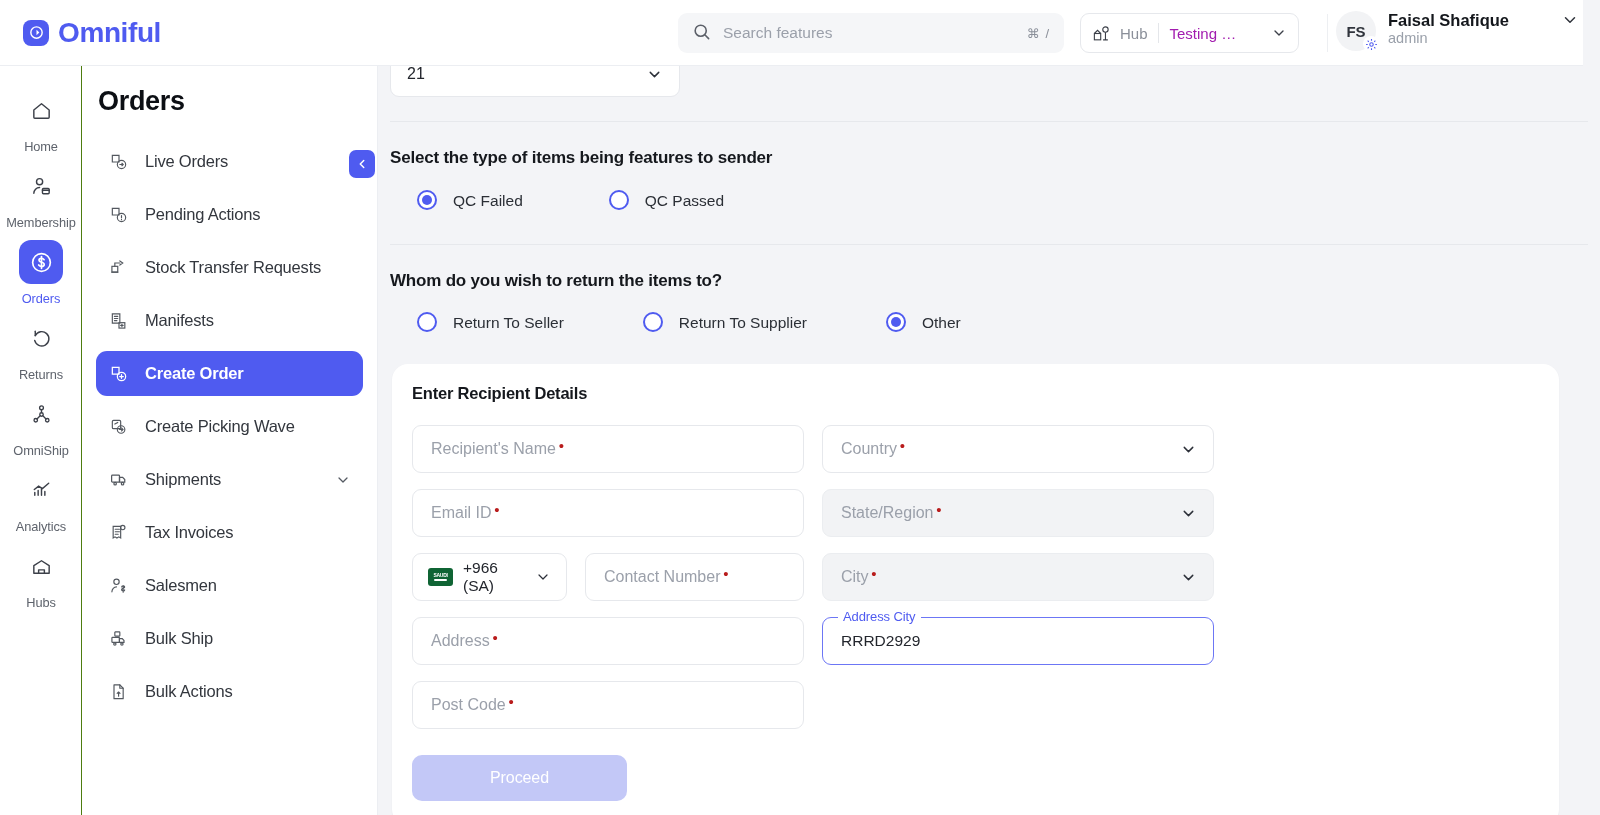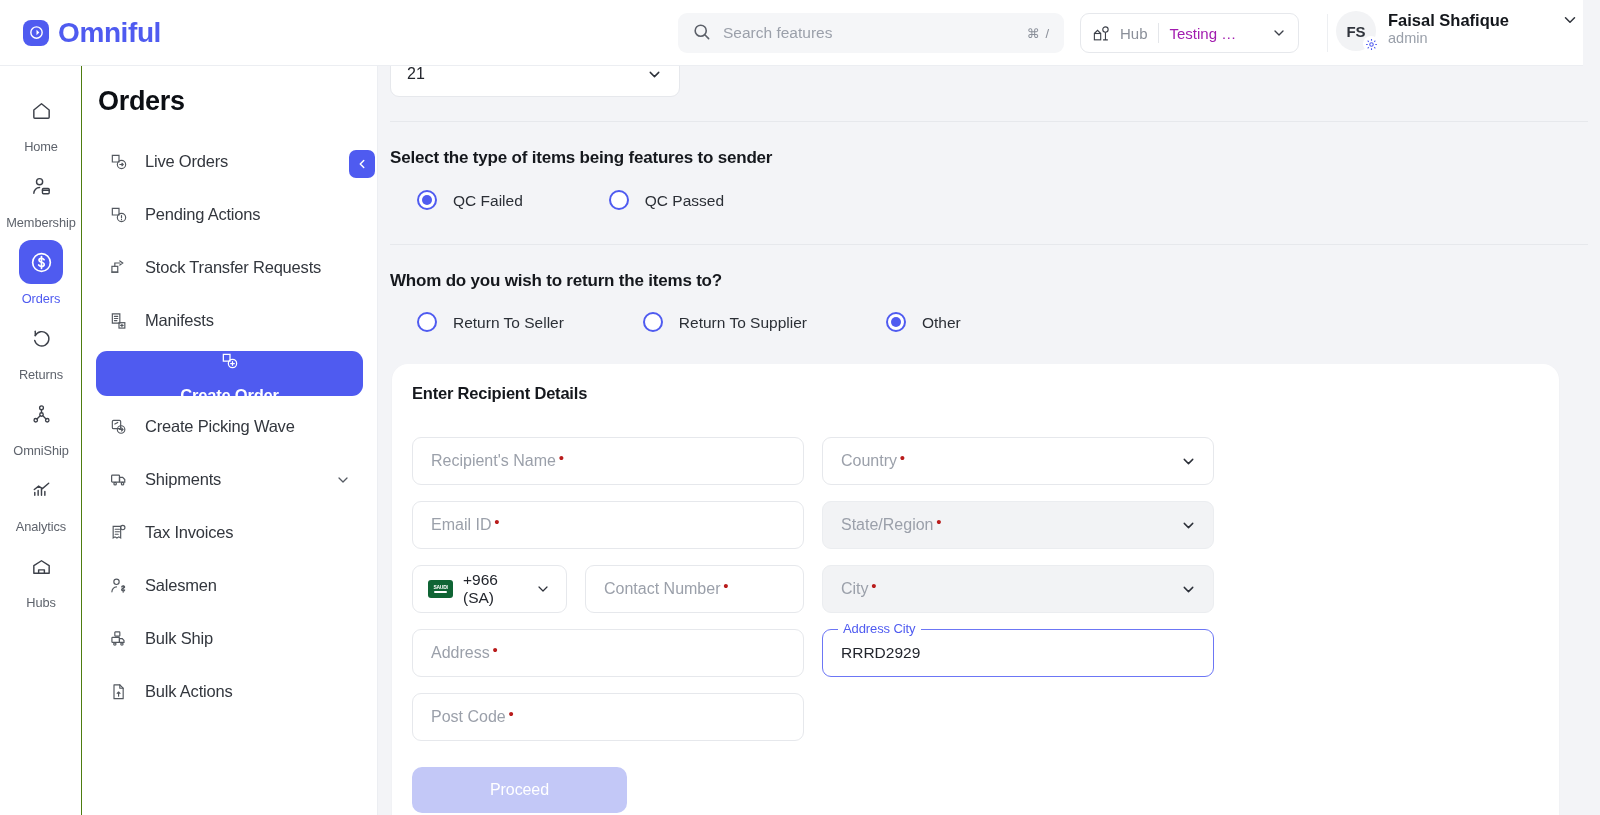--- a/index.html
+++ b/index.html
@@ -126,21 +126,21 @@
   }
   .subnav-list { margin-top: 22px; padding: 0 14px; }
   .subnav-item {
     height: 45px; border-radius: 11px;
     display: flex; align-items: center; gap: 15px;
     padding: 0 12px; margin-bottom: 8px; cursor: pointer;
   }
   .subnav-item .sn-ico { color: #53585f; display:flex; flex:0 0 auto; width:22px; justify-content:center;}
   .subnav-item .sn-label { font-size: 16.5px; color: #33373e; letter-spacing: -0.2px; flex: 1 1 auto; }
   .subnav-item .sn-caret { color: #555a62; display: flex; }
-  .subnav-item.active { background: #4f5bf0; flex-direction: column; }
+  .subnav-item.active { background: #4f5bf0; }
   .subnav-item.active .sn-ico { color: #fff; }
   .subnav-item.active .sn-label { color: #fff; font-weight: 600; }
 
   
   .main {
     position: absolute; top: 66px; left: 378px;
     width: 1222px; height: 749px;
     background: #f3f4f7;
     overflow: hidden;
   }
@@ -181,21 +181,21 @@
 
   
   .form-card {
     position: absolute; left: 14px; top: 298px;
     width: 1167px; min-height: 440px;
     background: #fff; border-radius: 16px;
     box-shadow: 0 1px 2px rgba(20,25,40,.045);
   }
   .form-card-title {
     font-size: 16.5px; font-weight: 700; color: #15181d;
-    margin: 20px 0 12px 20px; letter-spacing: -0.2px;
+    margin: 20px 0 0 20px; letter-spacing: -0.2px;
   }
   .form-grid {
     display: grid;
     grid-template-columns: 392px 392px;
     column-gap: 18px; row-gap: 16px;
     padding: 22px 20px 0 20px;
   }
   .field {
     height: 48px; border: 1px solid #e6e8ec; border-radius: 9px;
     background: #fff; display: flex; align-items: center;

